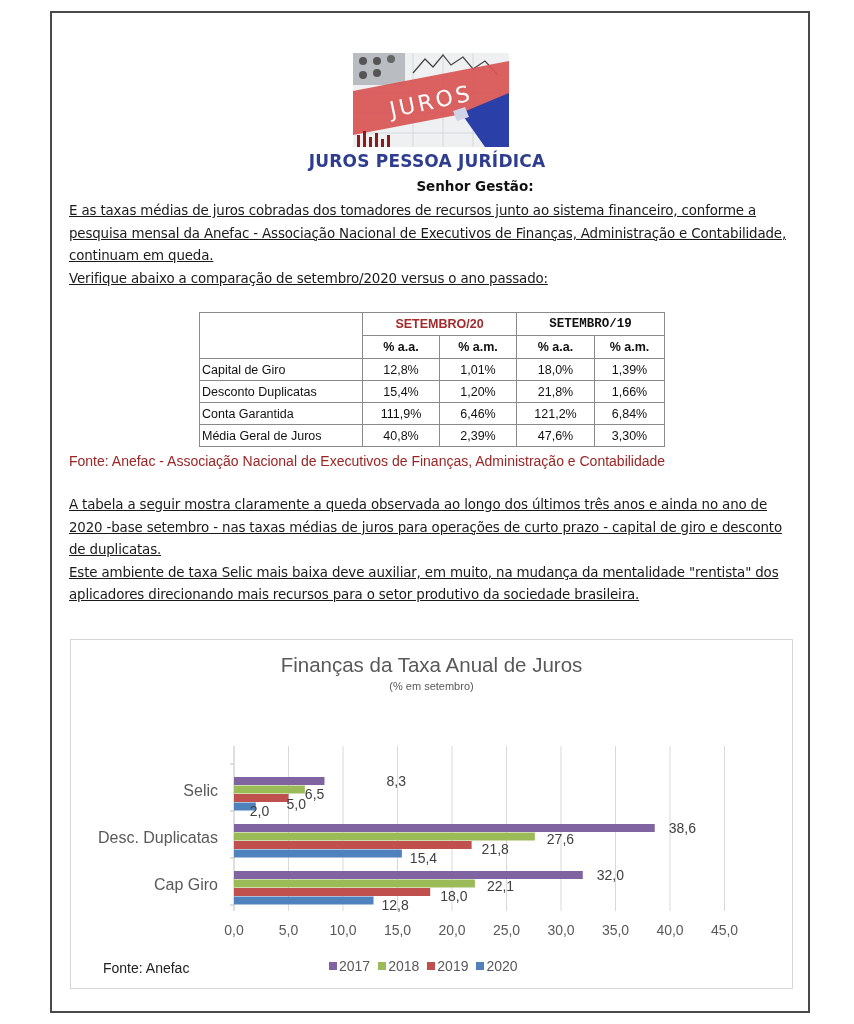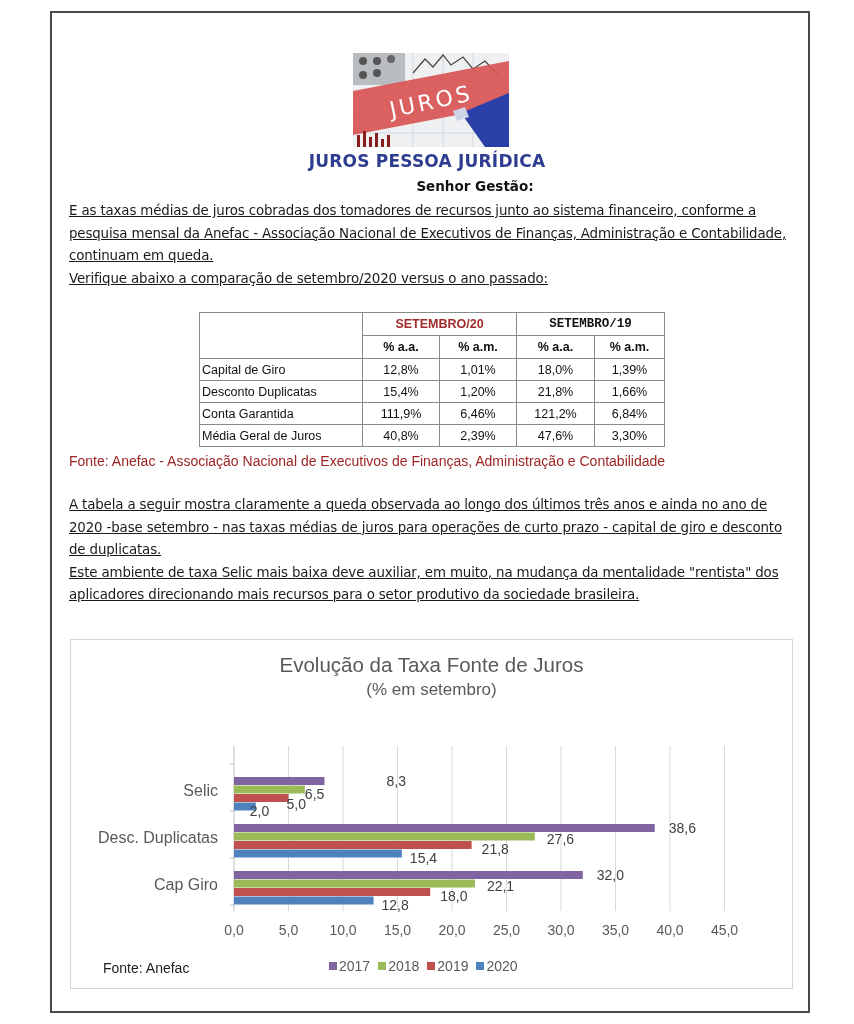--- a/index.html
+++ b/index.html
@@ -12,21 +12,21 @@
   .para p { margin: 0; text-decoration: underline; }
   table.rates { position: absolute; left: 199px; top: 312px; border-collapse: collapse; font-family: "Liberation Sans", sans-serif; font-size: 12.5px; color: #111; }
   table.rates td { border: 1px solid #8a8a8a; height: 22px; padding: 0 3px; box-sizing: border-box; }
   table.rates td.num { text-align: center; }
   table.rates td.lbl { text-align: left; padding-left: 2px; }
   table.rates .hdr { font-weight: bold; text-align: center; }
   table.rates .hdr-red { color: #a32b2b; }
   .source { position: absolute; left: 69px; top: 453px; font-family: "Liberation Sans", sans-serif; font-size: 14px; color: #9b2424; }
   .chart { position: absolute; left: 70px; top: 639px; width: 723px; height: 350px; border: 1.5px solid #d6d6d6; box-sizing: border-box; background: #fff; }
   .chart-title { position: absolute; left: 0; width: 100%; top: 13px; text-align: center; font-family: "Liberation Sans", sans-serif; font-size: 20.5px; color: #595959; line-height: 24px; }
-  .chart-sub { position: absolute; left: 0; width: 100%; top: 40px; text-align: center; font-family: "Liberation Sans", sans-serif; font-size: 17px; color: #595959; }
+  .chart-sub { position: absolute; left: 0; width: 100%; top: 40px; text-align: center; font-family: "Liberation Sans", sans-serif; font-size: 11px; color: #595959; }
   .chart svg { position: absolute; left: 0; top: 0; }
   .legend { position: absolute; left: 258px; top: 318px; font-family: "Liberation Sans", sans-serif; font-size: 14px; color: #595959; display: flex; gap: 8px; }
   .legend .item { display: flex; align-items: center; }
   .legend .sw { width: 8px; height: 8px; display: inline-block; margin-right: 2px; }
   .chart-source { position: absolute; left: 32px; top: 320px; font-family: "Liberation Sans", sans-serif; font-size: 14px; color: #222; }
 </style>
 </head>
 <body>
 
 <div class="frame"></div>
@@ -122,21 +122,21 @@
   </table>
 
 <div class="source">Fonte: Anefac - Associação Nacional de Executivos de Finanças, Administração e Contabilidade</div>
 
 <div class="para" style="top:494px;">
   <p>A tabela a seguir mostra claramente a queda observada ao longo dos últimos três anos e ainda no ano de 2020 -base setembro - nas taxas médias de juros para operações de curto prazo - capital de giro e desconto de duplicatas.</p>
   <p>Este ambiente de taxa Selic mais baixa deve auxiliar, em muito, na mudança da mentalidade "rentista" dos aplicadores direcionando mais recursos para o setor produtivo da sociedade brasileira.</p>
 </div>
 
 <div class="chart">
-  <div class="chart-title">Evolução da Taxa Fonte de Juros</div>
+  <div class="chart-title">Finanças da Taxa Anual de Juros</div>
   <div class="chart-sub">(% em setembro)</div>
   <svg id="chart-svg" width="723" height="350">
       <text x="163" y="295" text-anchor="middle" font-family="Liberation Sans, sans-serif" font-size="14" fill="#595959">0,0</text>
       <line x1="217.5" y1="106" x2="217.5" y2="271" stroke="#d9d9d9" stroke-width="1"></line>
       <text x="217.5" y="295" text-anchor="middle" font-family="Liberation Sans, sans-serif" font-size="14" fill="#595959">5,0</text>
       <line x1="272" y1="106" x2="272" y2="271" stroke="#d9d9d9" stroke-width="1"></line>
       <text x="272" y="295" text-anchor="middle" font-family="Liberation Sans, sans-serif" font-size="14" fill="#595959">10,0</text>
       <line x1="326.5" y1="106" x2="326.5" y2="271" stroke="#d9d9d9" stroke-width="1"></line>
       <text x="326.5" y="295" text-anchor="middle" font-family="Liberation Sans, sans-serif" font-size="14" fill="#595959">15,0</text>
       <line x1="381" y1="106" x2="381" y2="271" stroke="#d9d9d9" stroke-width="1"></line>

